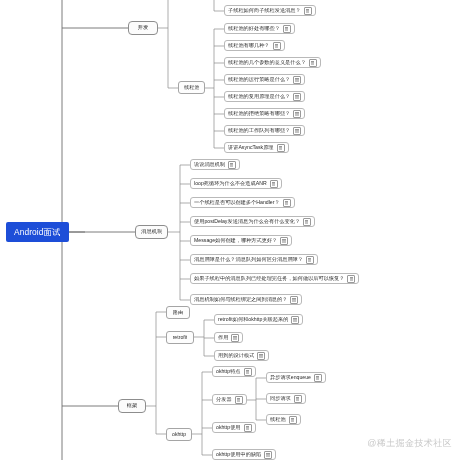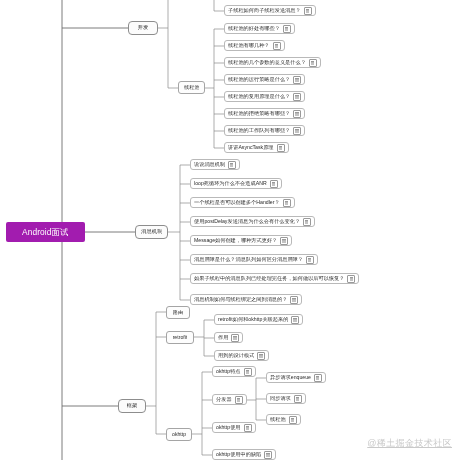--- a/index.html
+++ b/index.html
@@ -43,30 +43,30 @@
     border:1px solid #a5a5a5;
     border-radius:3px;
     justify-content:center;
     padding:0 5px;
   }
   .node.leaf{
     background:#ffffff;
   }
   .root{
     position:absolute;
-    background:#a21caf;
+    background:#1d4ed8;
     color:#ffffff;
     font-size:8.4px;
     letter-spacing:.1px;
     height:20px;
     border-radius:2px;
     display:flex;
     align-items:center;
     justify-content:center;
-    padding:0 16px;
+    padding:0 8px;
     white-space:nowrap;
   }
   .note-icon{
     display:inline-block;
     width:6px;height:6px;
     margin-left:3px;
     border:0.6px solid #9a9a9a;
     border-radius:1px;
     position:relative;
     flex:0 0 auto;
@@ -80,21 +80,20 @@
     box-shadow:0 1.3px 0 #9a9a9a, 0 2.6px 0 #9a9a9a;
   }
   .label{overflow:hidden;text-overflow:clip;}
   .watermark{
     position:absolute;
     right:8px;bottom:10px;
     color:#c9c9c9;
     font-size:9px;
     letter-spacing:.4px;
     user-select:none;
-    text-decoration:underline;
   }
 </style>
 </head>
 <body>
 
 <div id="canvas">
   <svg id="svg-links" viewBox="0 0 460 460" preserveAspectRatio="none">
     <g fill="none" stroke="#8a8a8a" stroke-width="0.7">
 
       <path d="M62,-20 L62,480" stroke="#6e6e6e" stroke-width="0.9"></path>

